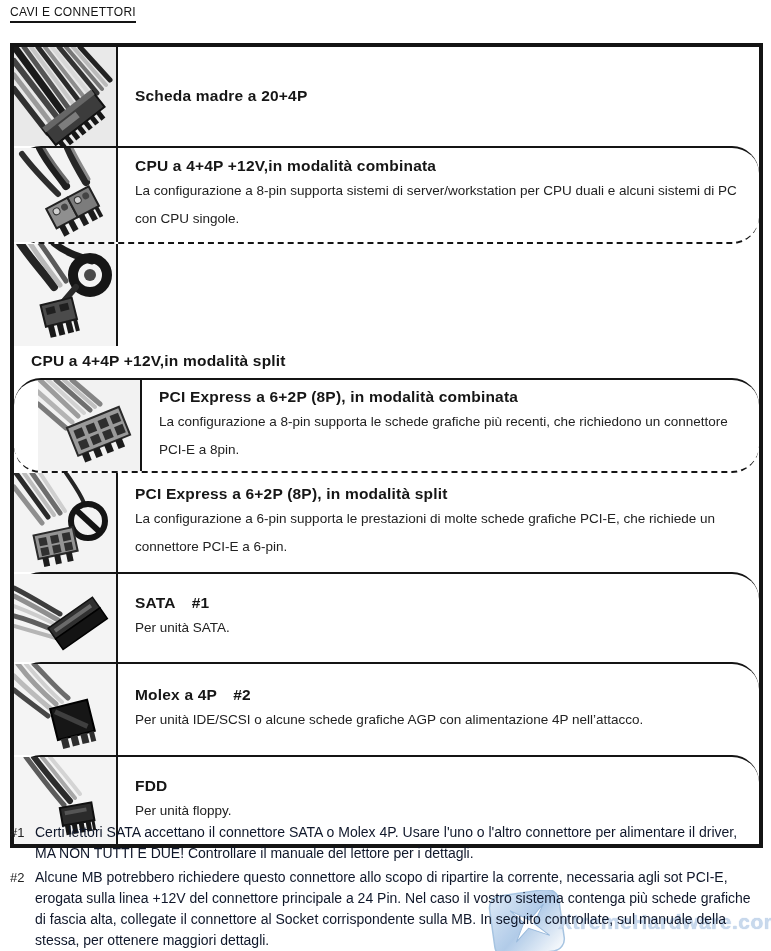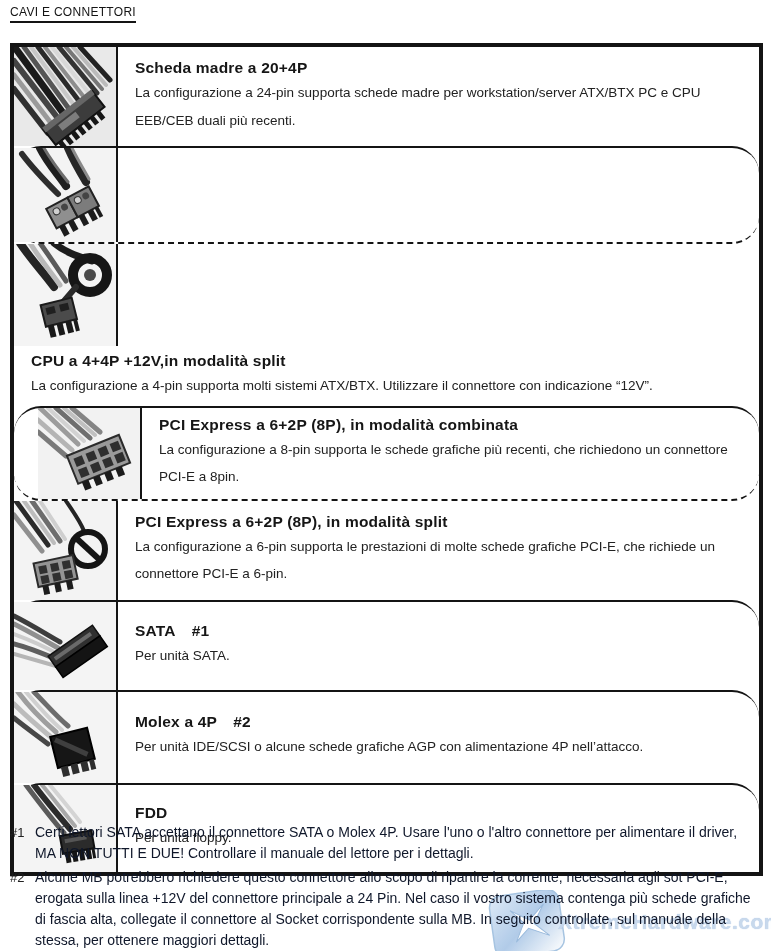--- a/index.html
+++ b/index.html
@@ -89,21 +89,20 @@
             <rect x="65" y="80" width="5" height="9"></rect>
               <rect x="73" y="80" width="5" height="9"></rect>
             <rect x="81" y="80" width="5" height="9"></rect>
           </g>
           <rect x="44" y="66" width="22" height="7" fill="#7d7d7d"></rect>
         </g>
       </svg>
     </div>
     <div class="text-cell">
       <div class="row-title"><span>Scheda madre a 20+4P</span><span class="row-tag"></span></div>
-      <div class="row-desc">La configurazione a 24-pin supporta schede madre per workstation/server ATX/BTX PC e CPU EEB/CEB duali più recenti.</div>
     </div>
   </div>
 
   <div class="row r2 sep-dashed">
     <div class="photo-cell">
       <svg viewBox="0 0 102 94" preserveAspectRatio="xMidYMid slice">
         <rect x="0" y="0" width="102" height="94" fill="#f3f3f3"></rect>
         <g stroke-linecap="round">
           <path d="M26,0 C34,16 44,26 52,38" stroke="#1f1f1f" stroke-width="8"></path>
           <path d="M30,0 C38,14 46,24 54,34" stroke="#6e6e6e" stroke-width="3"></path>
@@ -121,20 +120,24 @@
           <g fill="#1c1c1c">
             <rect x="39" y="70" width="6" height="11"></rect>
               <rect x="49" y="70" width="6" height="11"></rect>
             <rect x="61" y="70" width="6" height="11"></rect>
               <rect x="71" y="70" width="6" height="11"></rect>
             <rect x="79" y="70" width="4" height="11"></rect>
           </g>
         </g>
       </svg>
     </div>
+    <div class="text-cell">
+      <div class="row-title"><span>CPU a 4+4P +12V,in modalità combinata</span><span class="row-tag"></span></div>
+      <div class="row-desc">La configurazione a 8-pin supporta sistemi di server/workstation per CPU duali e alcuni sistemi di PC con CPU singole.</div>
+    </div>
   </div>
 
   <div class="row r3">
     <div class="photo-cell">
       <svg viewBox="0 0 102 104" preserveAspectRatio="xMidYMid slice">
         <rect x="0" y="0" width="102" height="104" fill="#f4f4f4"></rect>
         <g stroke-linecap="round">
           <path d="M6,0 C18,18 30,30 40,44" stroke="#242424" stroke-width="8"></path>
           <path d="M16,0 C26,16 36,28 46,42" stroke="#b9b9b9" stroke-width="5"></path>
           <path d="M26,0 C36,14 44,26 52,38" stroke="#5a5a5a" stroke-width="5"></path>
@@ -151,21 +154,20 @@
             <rect x="32" y="80" width="6" height="12"></rect>
               <rect x="41" y="80" width="6" height="12"></rect>
             <rect x="50" y="80" width="6" height="12"></rect>
               <rect x="58" y="80" width="4" height="12"></rect>
           </g>
         </g>
       </svg>
     </div>
     <div class="text-cell">
       <div class="row-title"><span>CPU a 4+4P +12V,in modalità split</span><span class="row-tag"></span></div>
-      <div class="row-desc">La configurazione a 4-pin supporta molti sistemi ATX/BTX. Utilizzare il connettore con indicazione “12V”.</div>
     </div>
   </div>
 
   <div class="row r4 sep-dashed">
     <div class="photo-cell">
       <svg viewBox="0 0 102 91" preserveAspectRatio="xMidYMid slice">
         <rect x="0" y="0" width="102" height="91" fill="#f2f2f2"></rect>
         <g stroke-linecap="round">
           <path d="M2,0 L40,36" stroke="#9c9c9c" stroke-width="5"></path>
           <path d="M10,0 L46,33" stroke="#d2d2d2" stroke-width="4"></path>

